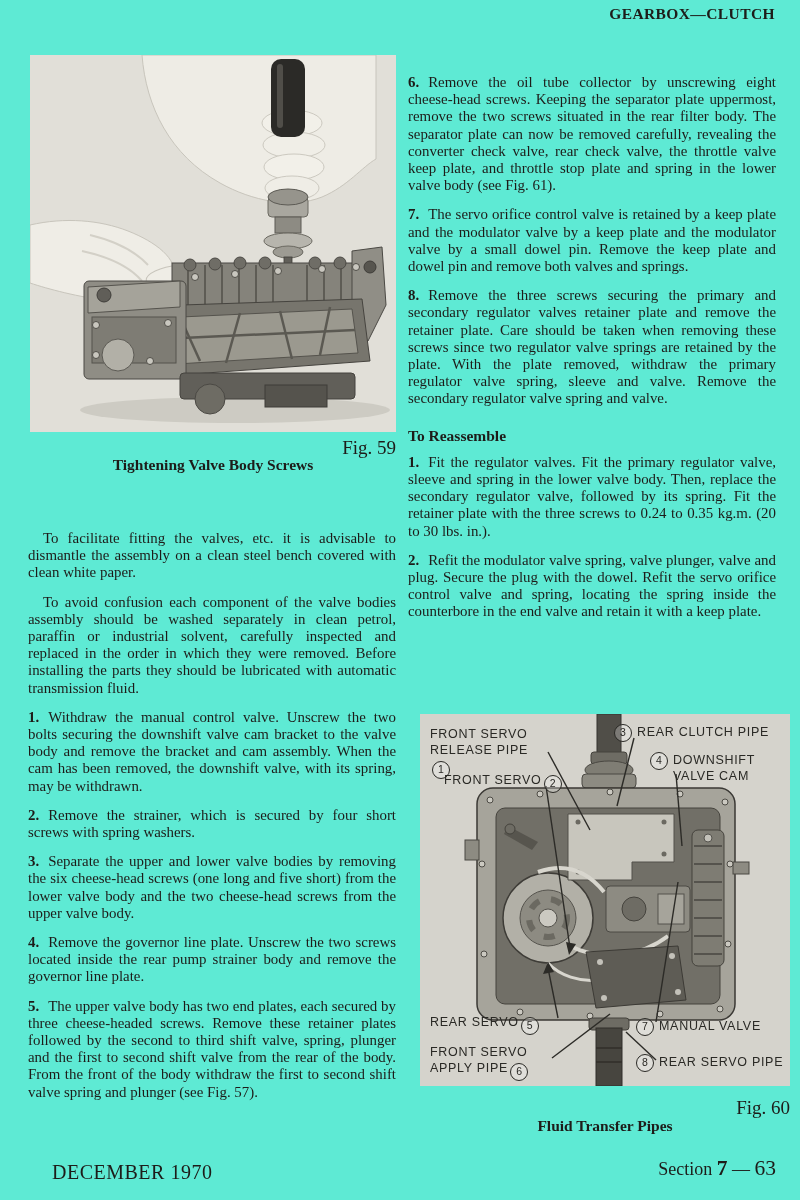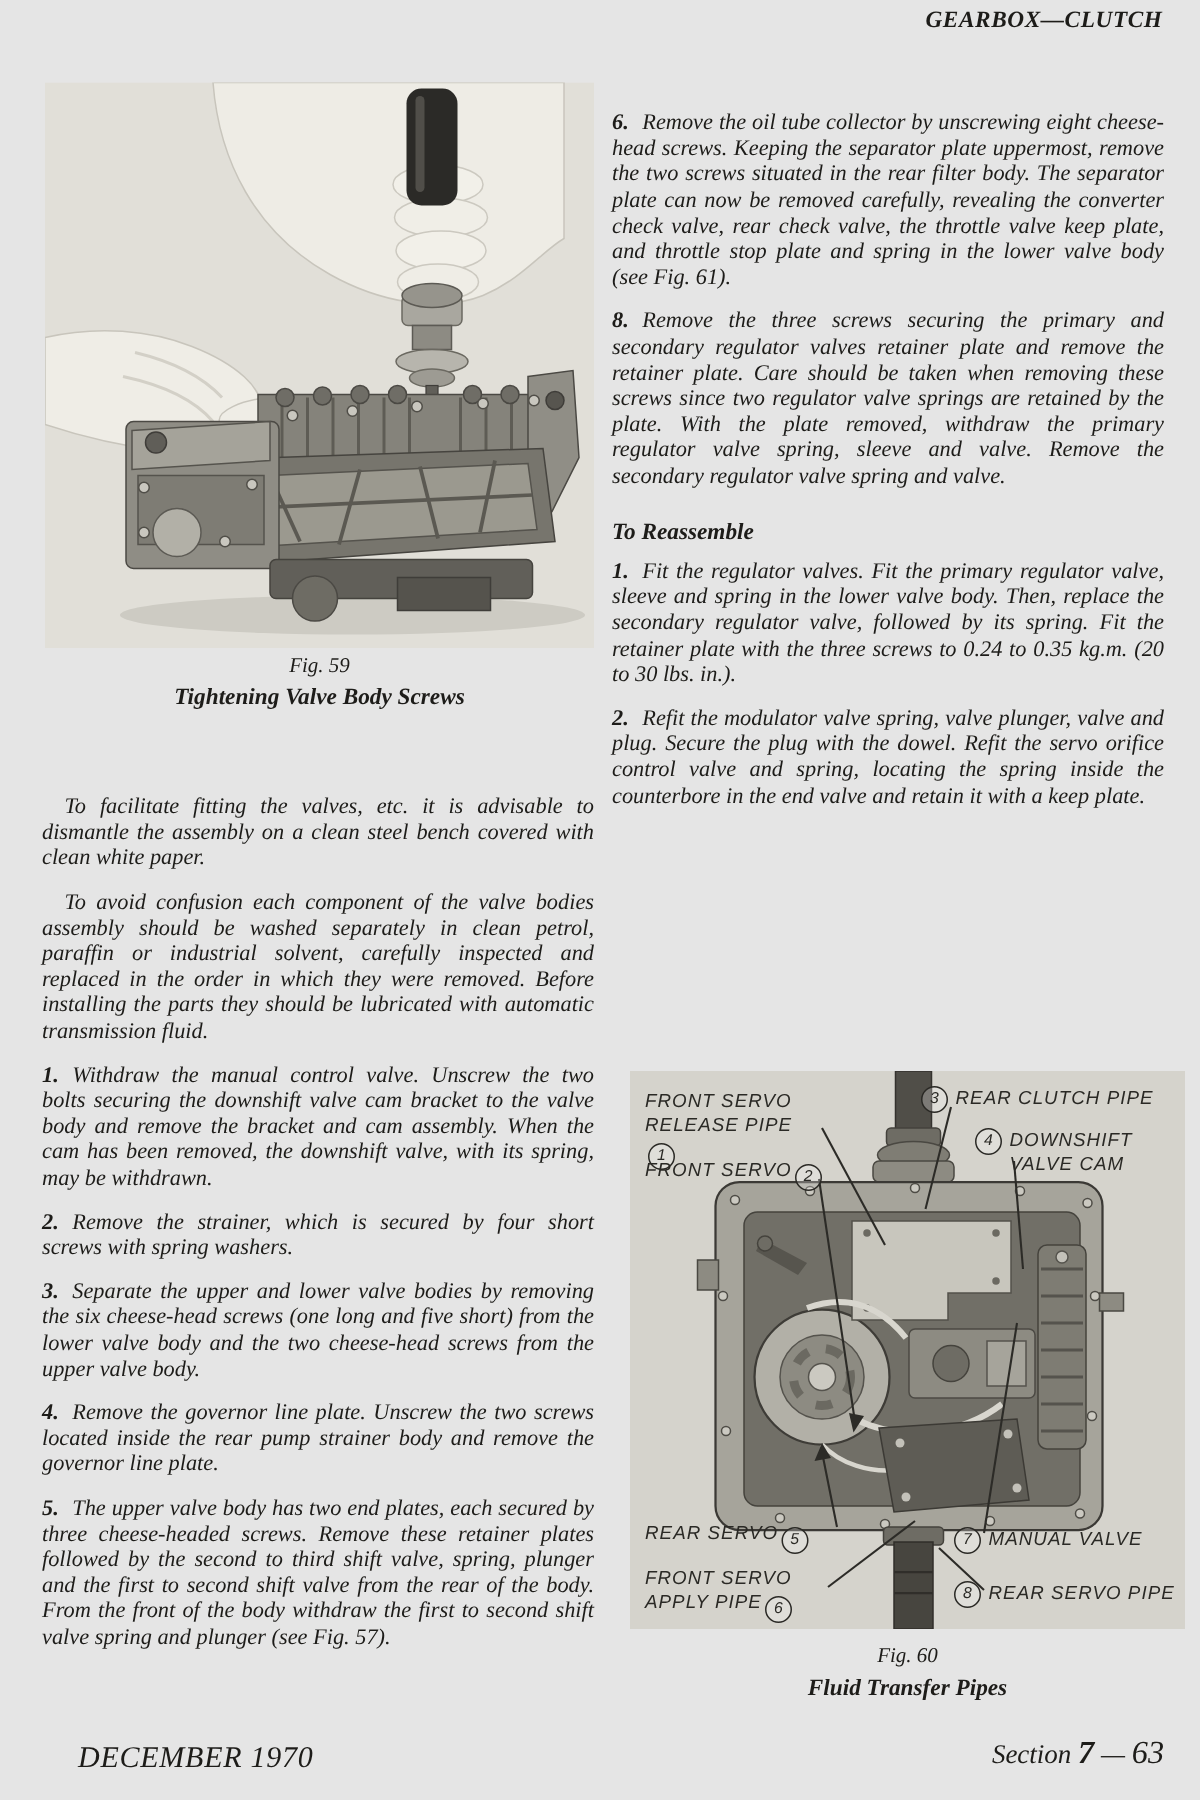--- a/index.html
+++ b/index.html
@@ -1,20 +1,19 @@
 <!DOCTYPE html>
 <html><head>
 <meta charset="utf-8">
 <style>
   html,body { margin:0; padding:0; background:#6f6f6f; }
   .page {
     position:relative; width:800px; height:1200px; margin:0 auto;
-    background:#e5e5e5; color:#1d1c19; overflow:hidden;
+    background:#5eead4; color:#1d1c19; overflow:hidden;
     font-family:"Liberation Serif", serif;
-    font-style:italic;
   }
   
   .running-head {
     position:absolute; top:5px; right:25px;
     font-weight:bold; font-size:15.5px; letter-spacing:.4px;
   }
   .footer-date {
     position:absolute; left:28px; top:1161px;
     font-size:20px; letter-spacing:.5px;margin-left:24px;
   }
@@ -38,21 +37,21 @@
   .subhead { font-weight:bold; font-size:15.5px; margin:0 0 10px 0; text-align:left; }
   .subhead.reassemble { margin-top:19px; }
   .stepnum { font-weight:bold; margin-right:9px; }
 
   
   .plate { position:absolute; }
   .plate svg { display:block; }
   .fig59 { left:30px; top:55px; width:366px; height:377px; }
   .fig60 { left:420px; top:714px; width:370px; height:372px; }
 
-  .figcap { position:absolute; text-align:center; font-size:14px; }
+  .figcap { position:absolute; text-align:right; font-size:19px; }
   .figcap.f59 { left:30px; top:437px; width:366px; }
   .figtitle { position:absolute; text-align:center; font-weight:bold; font-size:15.5px; }
   .figtitle.f59 { left:30px; top:456px; width:366px; }
   .figcap.f60 { left:420px; top:1097px; width:370px; }
   .figtitle.f60 { left:420px; top:1117px; width:370px; }
 
   
   .callout {
     position:absolute; font-family:"Liberation Sans", sans-serif;
     font-size:12.5px; letter-spacing:.7px; line-height:16px; color:#2a2925;
@@ -169,20 +168,21 @@
     <p class="indent">To avoid confusion each component of the valve bodies assembly should be washed separately in clean petrol, paraffin or industrial solvent, carefully inspected and replaced in the order in which they were removed. Before installing the parts they should be lubricated with automatic transmission fluid.</p>
     <p><span class="stepnum">1.</span><span>Withdraw the manual control valve. Unscrew the two bolts securing the downshift valve cam bracket to the valve body and remove the bracket and cam assembly. When the cam has been removed, the downshift valve, with its spring, may be withdrawn.</span></p>
     <p><span class="stepnum">2.</span><span>Remove the strainer, which is secured by four short screws with spring washers.</span></p>
     <p><span class="stepnum">3.</span><span>Separate the upper and lower valve bodies by removing the six cheese-head screws (one long and five short) from the lower valve body and the two cheese-head screws from the upper valve body.</span></p>
     <p><span class="stepnum">4.</span><span>Remove the governor line plate. Unscrew the two screws located inside the rear pump strainer body and remove the governor line plate.</span></p>
     <p><span class="stepnum">5.</span><span>The upper valve body has two end plates, each secured by three cheese-headed screws. Remove these retainer plates followed by the second to third shift valve, spring, plunger and the first to second shift valve from the rear of the body. From the front of the body withdraw the first to second shift valve spring and plunger (see Fig. 57).</span></p>
   </div>
 
   <div class="col col-right">
     <p><span class="stepnum">6.</span><span>Remove the oil tube collector by unscrewing eight cheese-head screws. Keeping the separator plate uppermost, remove the two screws situated in the rear filter body. The separator plate can now be removed carefully, revealing the converter check valve, rear check valve, the throttle valve keep plate, and throttle stop plate and spring in the lower valve body (see Fig. 61).</span></p>
+    <p><span class="stepnum">7.</span><span>The servo orifice control valve is retained by a keep plate and the modulator valve by a keep plate and the modulator valve by a small dowel pin. Remove the keep plate and dowel pin and remove both valves and springs.</span></p>
     <p><span class="stepnum">8.</span><span>Remove the three screws securing the primary and secondary regulator valves retainer plate and remove the retainer plate. Care should be taken when removing these screws since two regulator valve springs are retained by the plate. With the plate removed, withdraw the primary regulator valve spring, sleeve and valve. Remove the secondary regulator valve spring and valve.</span></p>
     <div class="subhead reassemble">To Reassemble</div>
     <p><span class="stepnum">1.</span><span>Fit the regulator valves. Fit the primary regulator valve, sleeve and spring in the lower valve body. Then, replace the secondary regulator valve, followed by its spring. Fit the retainer plate with the three screws to 0.24 to 0.35 kg.m. (20 to 30 lbs. in.).</span></p>
     <p><span class="stepnum">2.</span><span>Refit the modulator valve spring, valve plunger, valve and plug. Secure the plug with the dowel. Refit the servo orifice control valve and spring, locating the spring inside the counterbore in the end valve and retain it with a keep plate.</span></p>
   </div>
 
   <div class="plate fig60">
     <svg viewBox="0 0 370 372" width="370" height="372">
       <rect width="370" height="372" fill="#d5d3cc"></rect>
 
@@ -277,21 +277,21 @@
       </g>
       <g fill="#2c2b27">
         <polygon points="146,228 156,230 149,241"></polygon>
         <polygon points="123,260 134,258 128,248"></polygon>
       </g>
     </svg>
 
     <div class="callout" style="left:10px; top:12px; width:118px;">
       <span>FRONT SERVO RELEASE PIPE</span><span class="circ">1</span>
     </div>
-    <div class="callout" style="left:10px; top:58px;">
+    <div class="callout" style="left:24px; top:58px;">
       <span>FRONT SERVO</span><span class="circ">2</span>
     </div>
     <div class="callout lbl-row" style="left:192px; top:10px;">
       <span class="circ">3</span>
         <span>REAR CLUTCH PIPE</span>
     </div>
     <div class="callout lbl-row" style="left:228px; top:38px; width:128px;">
       <span class="circ">4</span>
         <span style="width:96px;">DOWNSHIFT VALVE CAM</span>
     </div>

